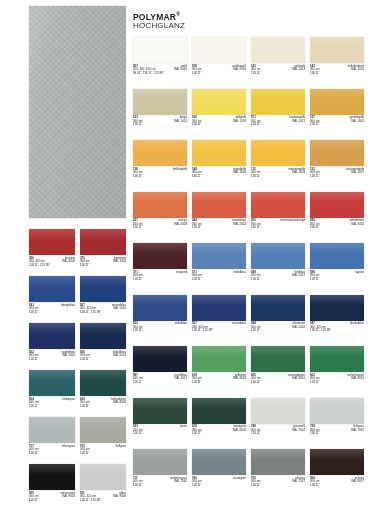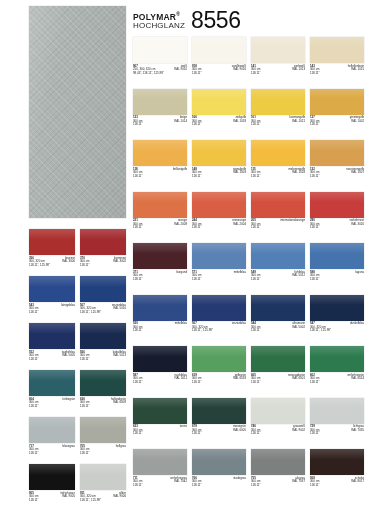--- a/index.html
+++ b/index.html
@@ -61,21 +61,20 @@
 
 <div class="page">
 
   <div class="left-edge"></div>
 
   <div class="header">
     <div class="brandblock">
       <div class="brand"><span>POLYMAR</span><sup>®</sup></div>
       <div class="brandsub">HOCHGLANZ</div>
     </div>
-    <div class="bignum">8556</div>
   </div>
 
   <div class="hero">
     <div class="hero-shade"></div>
   </div>
 
   <div id="grid-root">
       <div class="cell colL1" style="top: 229px;">
         <div class="chip" style="background: rgb(171, 47, 44);">
           <div class="gloss"></div>

